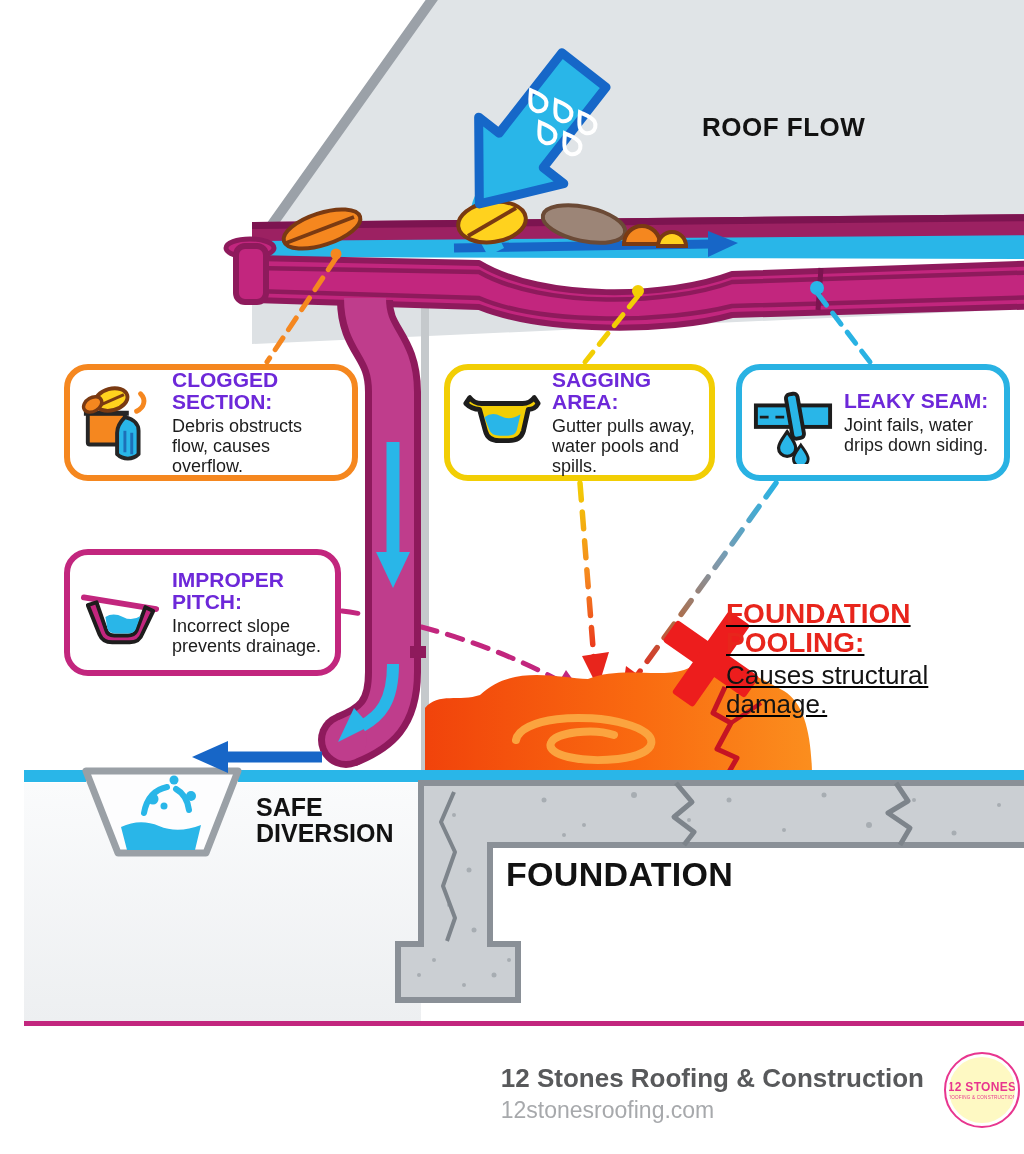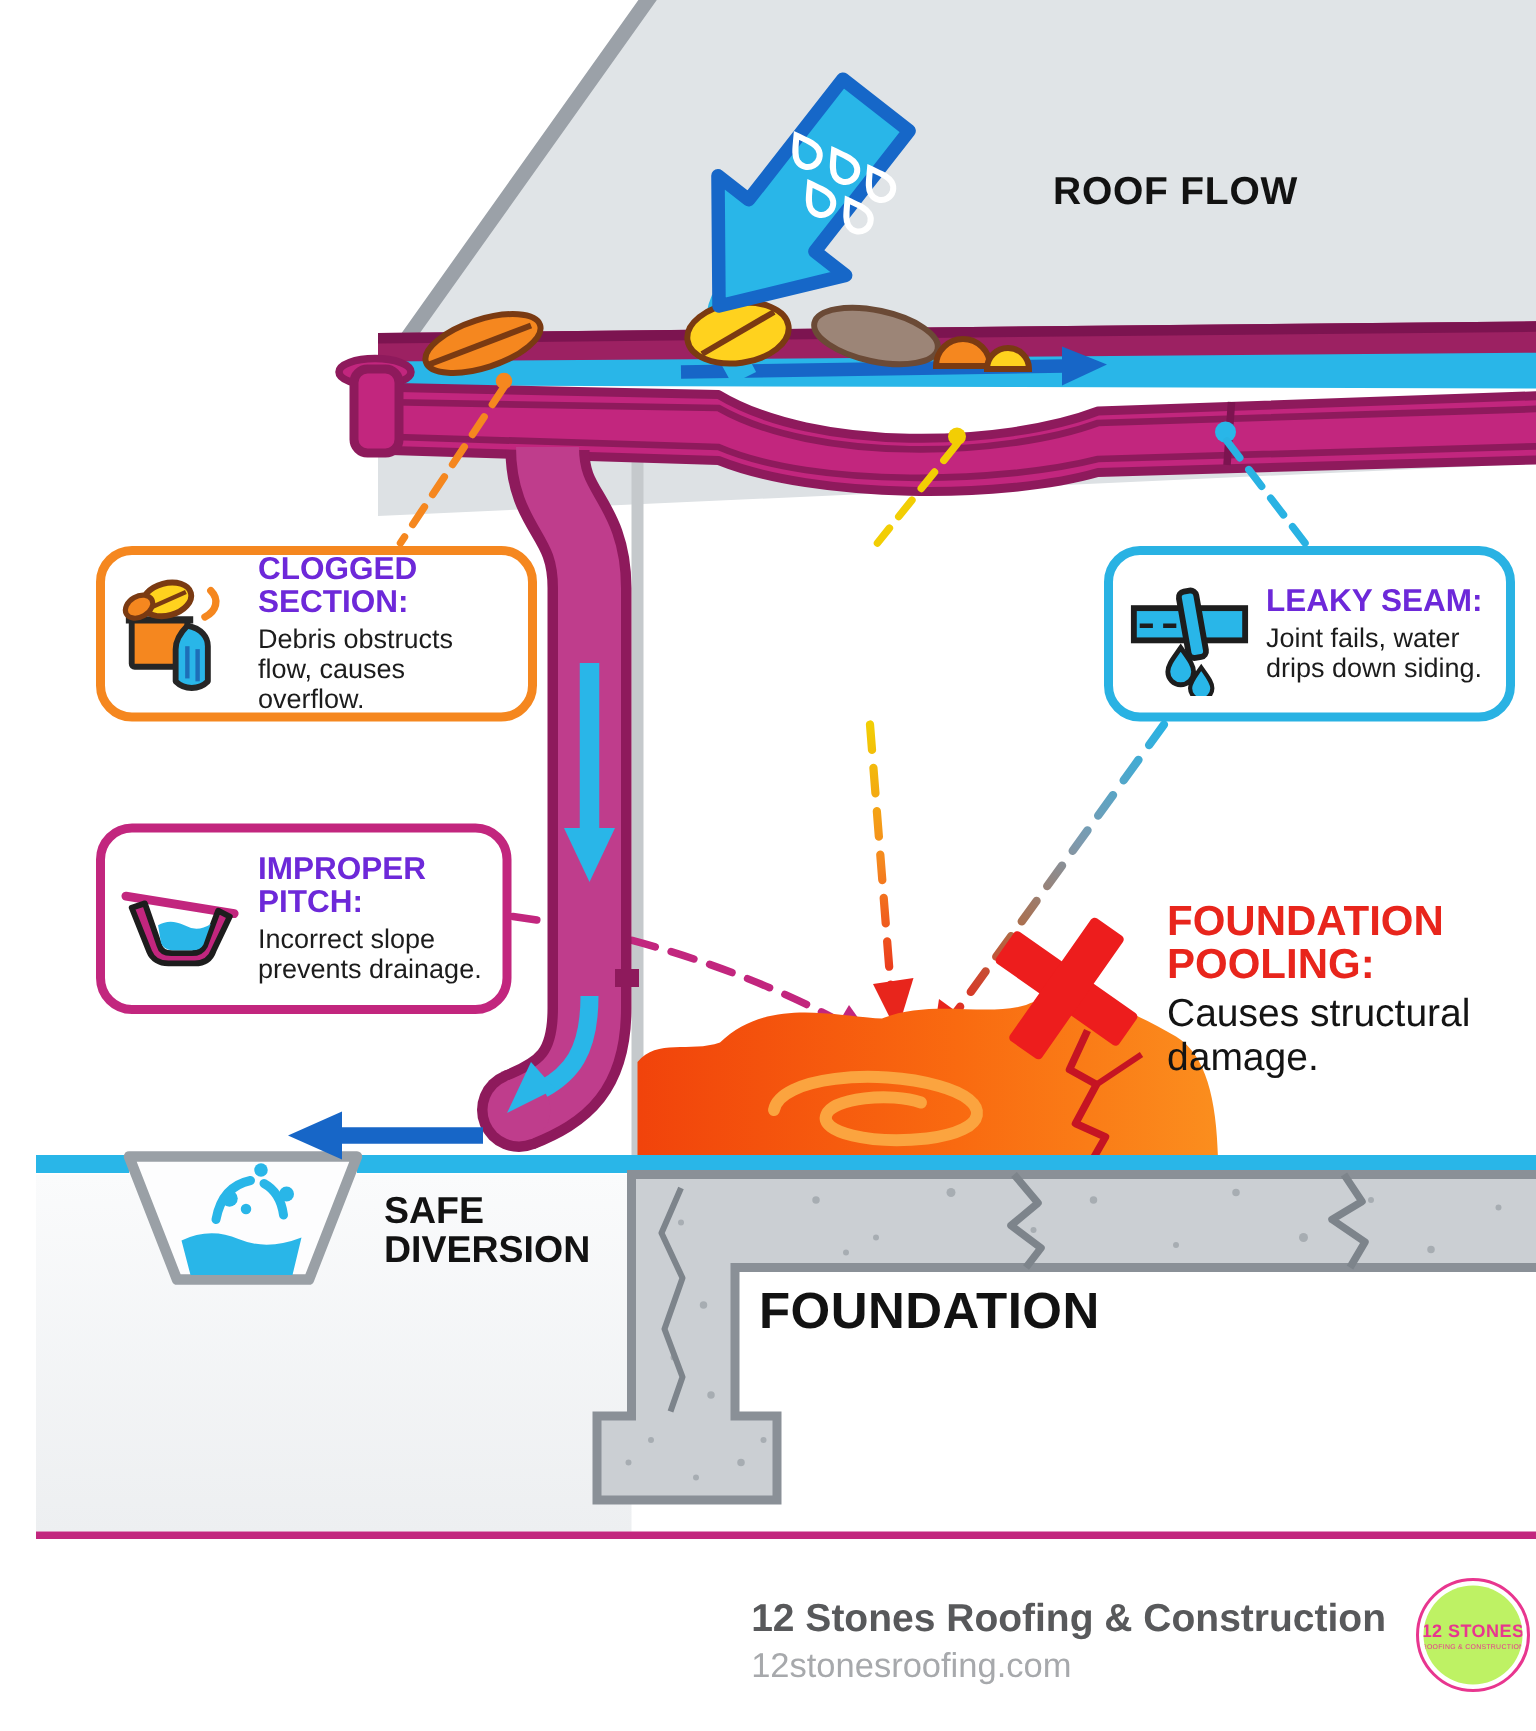--- a/index.html
+++ b/index.html
@@ -19,30 +19,30 @@
   .callout .desc{font-size:18px;line-height:1.12;color:#1c1c1c;margin-top:3px;}
   .c-orange{border-color:#F5871F;}
   .c-yellow{border-color:#F2CE04;}
   .c-cyan{border-color:#29B2E3;}
   .c-magenta{border-color:#C2267E;}
   #co-clogged{left:40px;top:364px;width:294px;height:117px;}
   #co-sagging{left:420px;top:364px;width:271px;height:117px;}
   #co-leaky{left:712px;top:364px;width:274px;height:117px;}
   #co-improper{left:40px;top:549px;width:277px;height:127px;}
 
-  .fp{position:absolute;left:754px;top:599px;width:230px;}
+  .fp{position:absolute;left:702px;top:599px;width:230px;text-decoration:underline;}
   .fp .t{color:#E8251C;font-weight:bold;font-size:28px;line-height:1.04;}
   .fp .d{color:#141414;font-size:26px;line-height:1.12;margin-top:4px;}
 
   .footer-text{position:absolute;top:1063px;right:124px;text-align:left;}
   .company{font-size:26px;font-weight:bold;color:#58595B;}
   .website{font-size:23px;color:#A7A9AC;margin-top:3px;}
   .logo{position:absolute;left:920px;top:1052px;width:76px;height:76px;border:2px solid #E8368F;
         border-radius:50%;box-sizing:border-box;padding:3px;background:#fff;}
-  .logo-inner{width:100%;height:100%;border-radius:50%;background:#bef264;
+  .logo-inner{width:100%;height:100%;border-radius:50%;background:#fef9c3;
         display:flex;flex-direction:column;align-items:center;justify-content:center;overflow:hidden;}
   .logo-title{color:#E8368F;font-weight:bold;font-size:12px;letter-spacing:.3px;white-space:nowrap;}
   .logo-sub{color:#E8368F;font-size:4.6px;margin-top:1px;letter-spacing:.2px;white-space:nowrap;}
 </style>
 </head>
 <body>
 
 <div class="stage">
 
 <svg class="scene" width="1024" height="1154" viewBox="0 0 1024 1154">
@@ -231,20 +231,30 @@
     <path d="M46,36 C56,38 60,44 60,50 L60,74 C54,80 44,80 38,74 L38,52 C38,46 42,40 46,36 Z" fill="#29B6E8" stroke="#262626" stroke-width="4" stroke-linejoin="round"></path>
     <line x1="46" y1="50" x2="46" y2="72" stroke="#1d6fb8" stroke-width="3"></line>
     <line x1="53" y1="52" x2="53" y2="74" stroke="#1d6fb8" stroke-width="3"></line>
   </svg>
   <div class="txt">
     <div class="title">CLOGGED SECTION:</div>
     <div class="desc">Debris obstructs flow, causes overflow.</div>
   </div>
 </div>
 
+<div class="callout c-yellow" id="co-sagging">
+  <svg class="ico" width="82" height="82" viewBox="0 0 84 84">
+    <path d="M6,22 C10,26 16,28 20,28 L26,50 C28,58 34,60 40,60 L50,60 C58,60 63,57 65,50 L70,28 C74,28 78,26 80,22 L76,16 C73,20 68,22 64,22 L22,22 C18,22 13,20 10,16 Z" fill="#F2CE04" stroke="#1d1d1d" stroke-width="5" stroke-linejoin="round"></path>
+    <path d="M25,36 Q33,30 42,35 Q51,40 62,33 L58,50 Q56,55 49,55 L41,55 Q32,55 30,49 Z" fill="#29B6E8"></path>
+  </svg>
+  <div class="txt">
+    <div class="title">SAGGING AREA:</div>
+    <div class="desc">Gutter pulls away, water pools and spills.</div>
+  </div>
+</div>
 
 <div class="callout c-magenta" id="co-improper">
   <svg class="ico" width="82" height="82" viewBox="0 0 84 84">
     <line x1="4" y1="26" x2="78" y2="38" stroke="#C2267E" stroke-width="6" stroke-linecap="round"></line>
     <path d="M8,34 L20,64 C22,69 27,72 33,72 L51,72 C58,72 62,69 64,63 L75,40 L67,36 L58,60 C56,64 53,65 49,65 L35,65 C31,65 28,64 27,60 L17,31 Z" fill="#C2267E" stroke="#1d1d1d" stroke-width="4" stroke-linejoin="round"></path>
     <path d="M26,46 Q34,41 44,46 Q53,51 62,45 L57,59 Q55,63 49,63 L36,63 Q30,63 28,58 Z" fill="#29B6E8"></path>
   </svg>
   <div class="txt">
     <div class="title">IMPROPER PITCH:</div>
     <div class="desc">Incorrect slope prevents drainage.</div>

